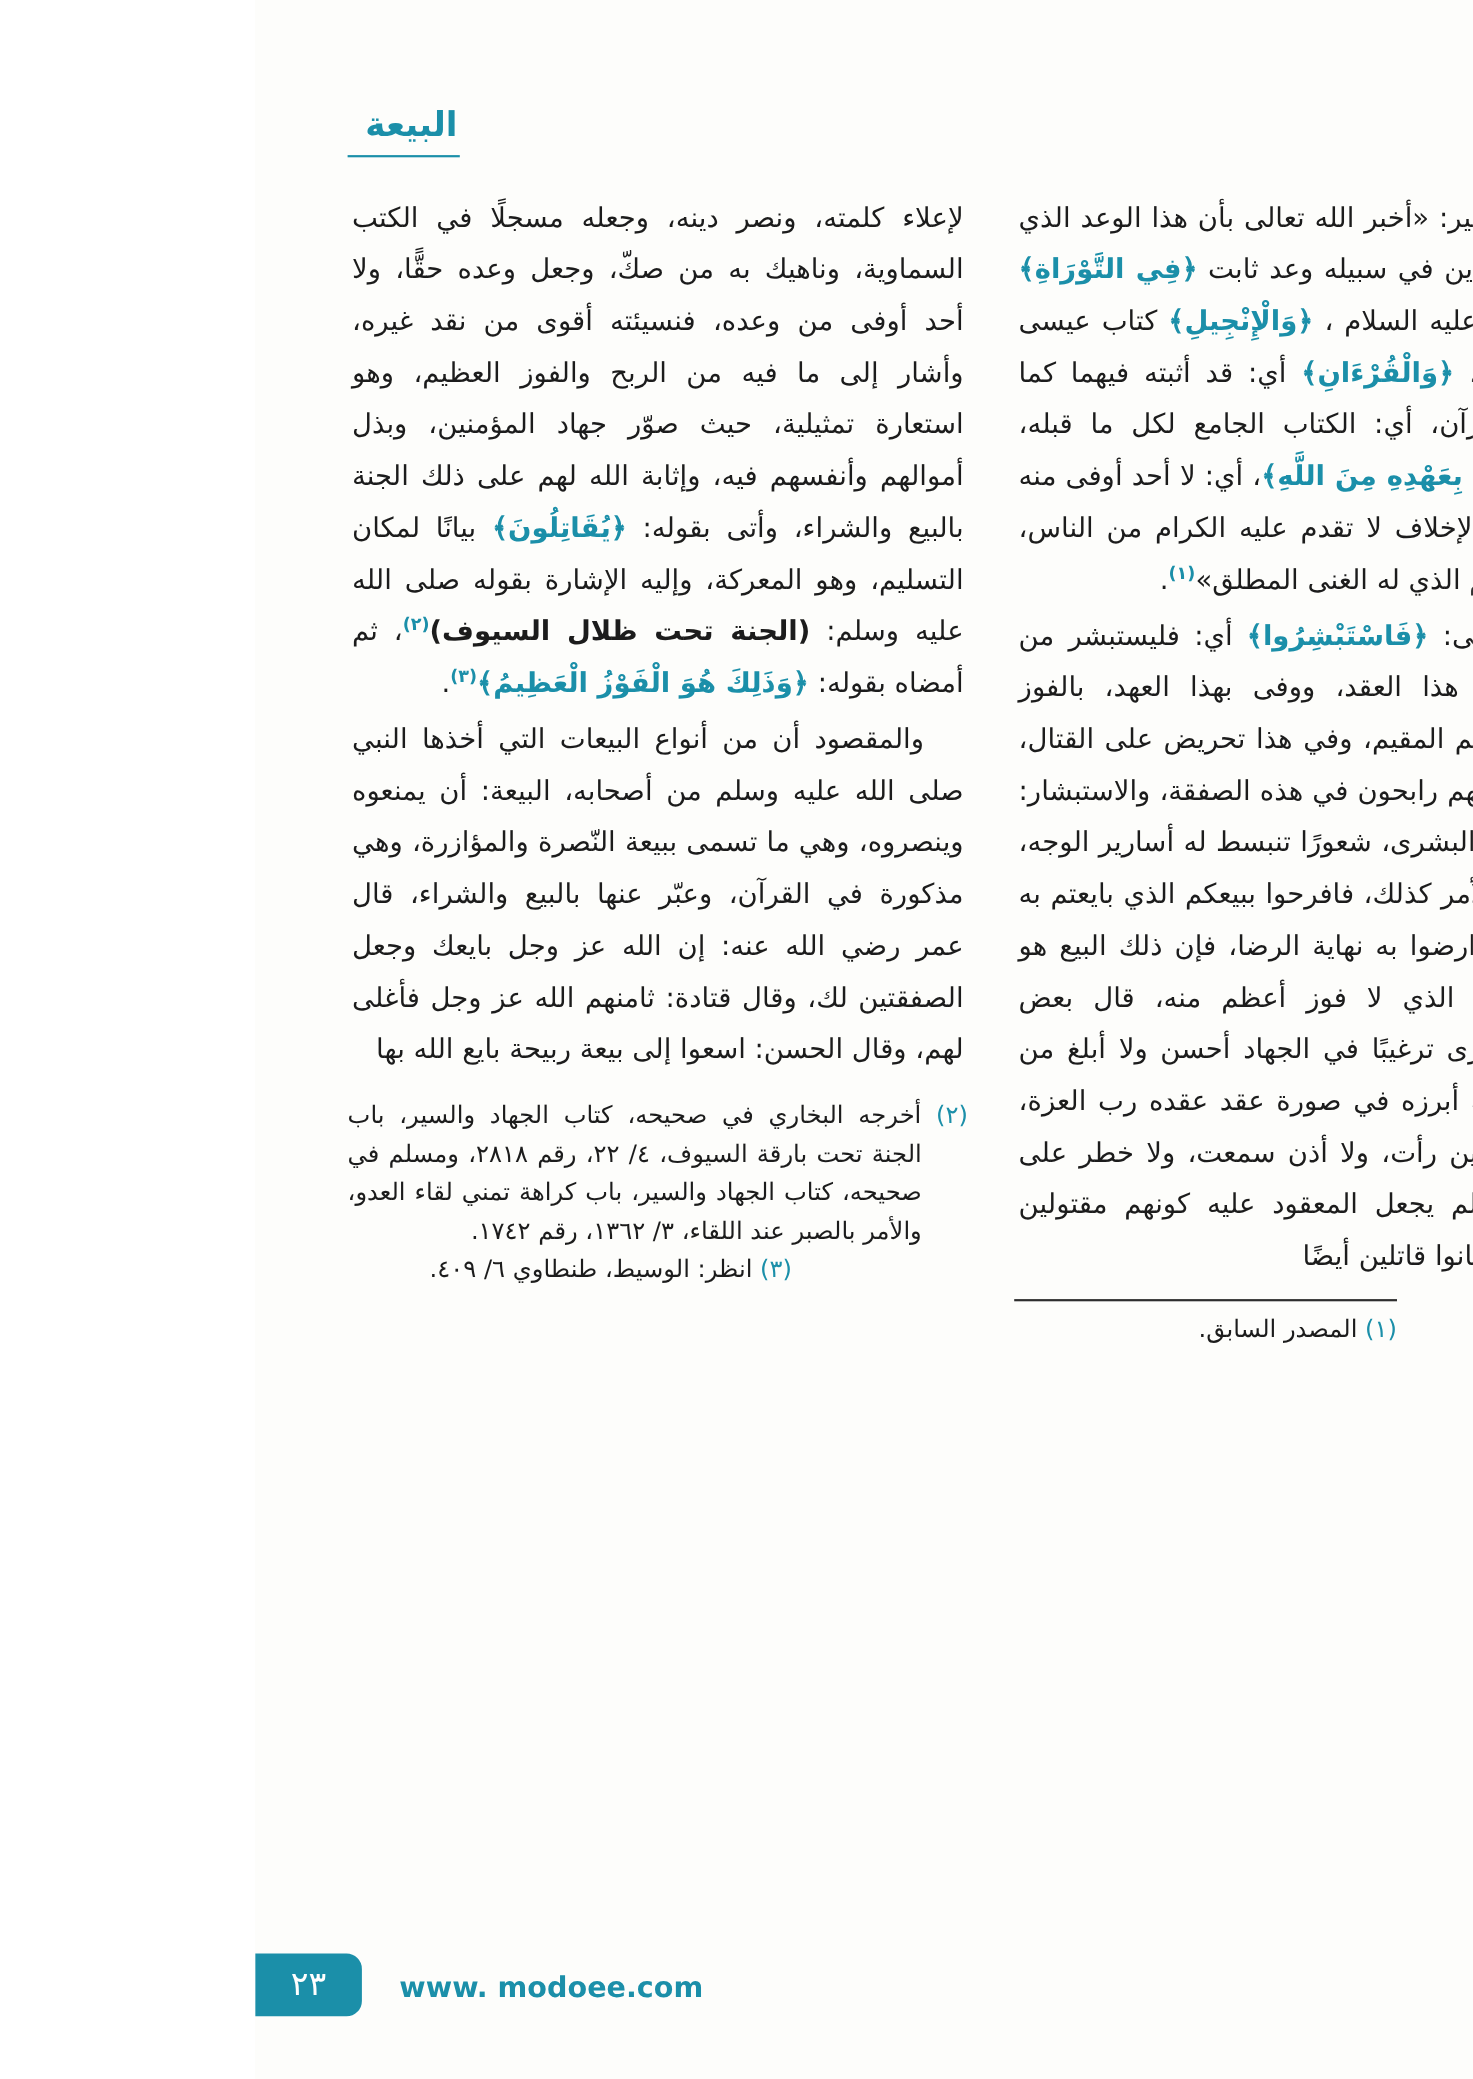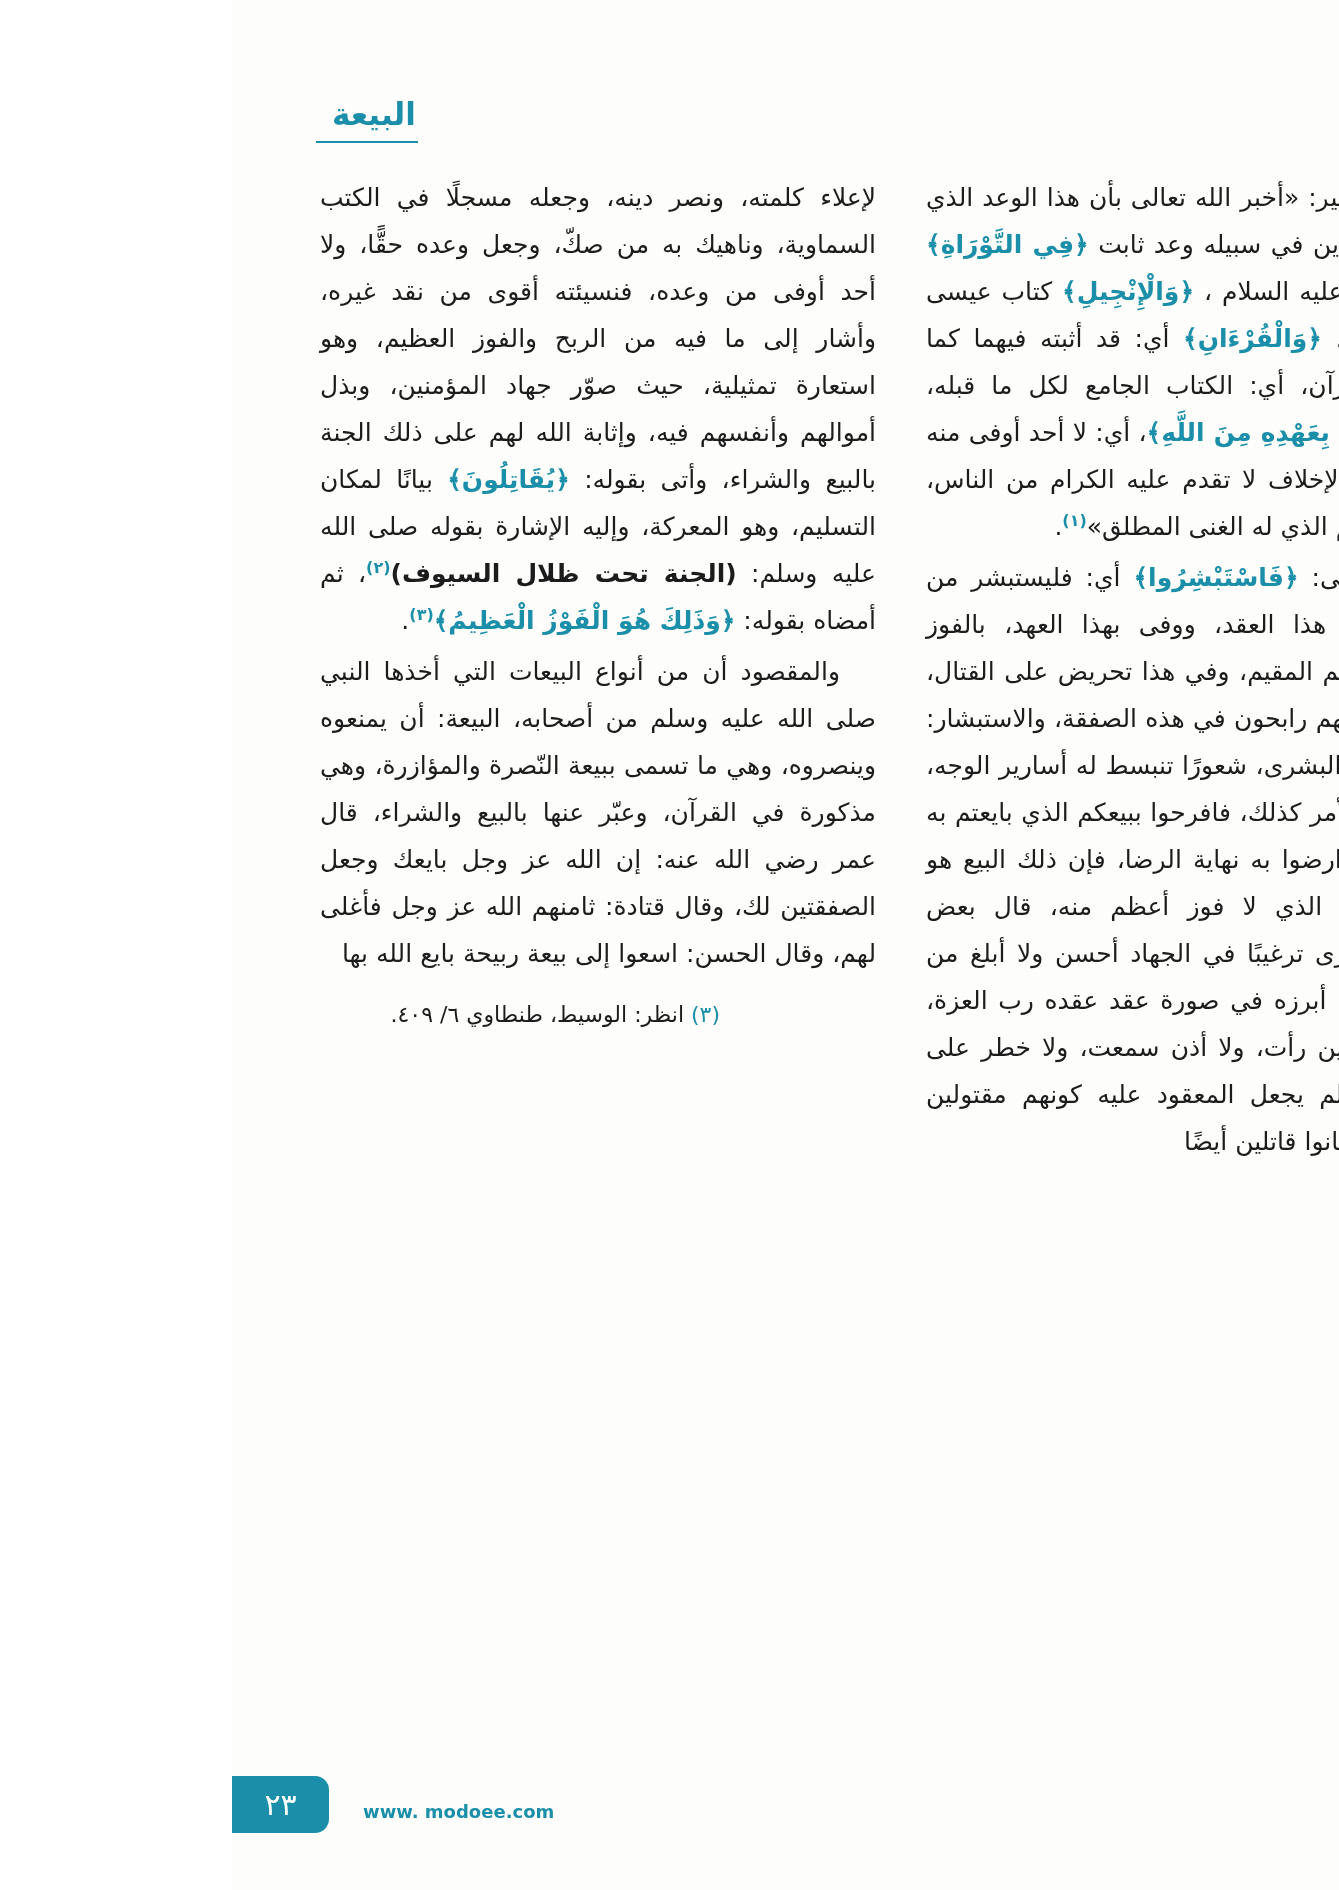--- a/index.html
+++ b/index.html
@@ -68,48 +68,55 @@
   .page-number-badge{
     position:absolute;left:0;bottom:57px;
     width:97px;height:57px;
     background:var(--accent);
     border-radius:0 14px 14px 0;
     display:flex;align-items:center;justify-content:center;
   }
   .page-number{color:#ffffff;font-size:30px;font-weight:normal;}
   .website{
     position:absolute;left:131px;bottom:68px;
-    color:var(--accent);font-size:18px;font-weight:bold;
+    color:var(--accent);font-size:26px;font-weight:bold;
     direction:ltr;
   }
 </style>
 </head>
 <body>
 
 <div class="page">
 
   <header class="running-header">
     <span class="chapter-title">البيعة</span>
   </header>
 
   <main class="columns">
 
     <section class="col">
       <div class="body-text">
           <p class="para indent"><span class="seg-normal">قال ابن كثير: «أخبر الله تعالى بأن هذا الوعد الذي وعده للمجاهدين في سبيله وعد ثابت </span><span class="seg-quran">﴿فِي التَّوْرَاةِ﴾</span><span class="seg-normal"> كتاب موسى عليه السلام ، </span><span class="seg-quran">﴿وَالْإِنْجِيلِ﴾</span><span class="seg-normal"> كتاب عيسى عليه السلام ، </span><span class="seg-quran">﴿وَالْقُرْءَانِ﴾</span><span class="seg-normal"> أي: قد أثبته فيهما كما أثبته في القرآن، أي: الكتاب الجامع لكل ما قبله، </span><span class="seg-quran">﴿وَمَنْ أَوْفَى بِعَهْدِهِ مِنَ اللَّهِ﴾</span><span class="seg-normal">، أي: لا أحد أوفى منه سبحانه؛ لأن الإخلاف لا تقدم عليه الكرام من الناس، فكيف بخالقهم الذي له الغنى المطلق»</span><span class="seg-ref">(١)</span><span class="seg-normal">.</span></p>
           <p class="para indent"><span class="seg-normal">وقوله تعالى: </span><span class="seg-quran">﴿فَاسْتَبْشِرُوا﴾</span><span class="seg-normal"> أي: فليستبشر من قام بمقتضى هذا العقد، ووفى بهذا العهد، بالفوز العظيم، والنعيم المقيم، وفي هذا تحريض على القتال، وإعلام لهم بأنهم رابحون في هذه الصفقة، والاستبشار: الشعور بفرح البشرى، شعورًا تنبسط له أسارير الوجه، أي: إذا كان الأمر كذلك، فافرحوا ببيعكم الذي بايعتم به غاية الفرح، وارضوا به نهاية الرضا، فإن ذلك البيع هو الفوز العظيم الذي لا فوز أعظم منه، قال بعض العلماء: ولا ترى ترغيبًا في الجهاد أحسن ولا أبلغ من هذه الآية؛ لأنه أبرزه في صورة عقد عقده رب العزة، وثمنه ما لا عين رأت، ولا أذن سمعت، ولا خطر على قلب بشر، ولم يجعل المعقود عليه كونهم مقتولين فقط، بل إذا كانوا قاتلين أيضًا</span></p>
         </div>
+      <div class="fn-right">
+        <div class="fn-rule"></div>
+        <div class="fn-list">
+            <p class="footnote"><span class="seg-fnmark">(١) </span><span class="seg-normal">المصدر السابق.</span></p>
+          </div>
+      </div>
     </section>
 
     <section class="col">
       <div class="body-text">
           <p class="para"><span class="seg-normal">لإعلاء كلمته، ونصر دينه، وجعله مسجلًا في الكتب السماوية، وناهيك به من صكّ، وجعل وعده حقًّا، ولا أحد أوفى من وعده، فنسيئته أقوى من نقد غيره، وأشار إلى ما فيه من الربح والفوز العظيم، وهو استعارة تمثيلية، حيث صوّر جهاد المؤمنين، وبذل أموالهم وأنفسهم فيه، وإثابة الله لهم على ذلك الجنة بالبيع والشراء، وأتى بقوله: </span><span class="seg-quran">﴿يُقَاتِلُونَ﴾</span><span class="seg-normal"> بيانًا لمكان التسليم، وهو المعركة، وإليه الإشارة بقوله صلى الله عليه وسلم: </span><span class="seg-bold">(الجنة تحت ظلال السيوف)</span><span class="seg-ref">(٢)</span><span class="seg-normal">، ثم أمضاه بقوله: </span><span class="seg-quran">﴿وَذَلِكَ هُوَ الْفَوْزُ الْعَظِيمُ﴾</span><span class="seg-ref">(٣)</span><span class="seg-normal">.</span></p>
           <p class="para indent"><span class="seg-normal">والمقصود أن من أنواع البيعات التي أخذها النبي صلى الله عليه وسلم من أصحابه، البيعة: أن يمنعوه وينصروه، وهي ما تسمى ببيعة النّصرة والمؤازرة، وهي مذكورة في القرآن، وعبّر عنها بالبيع والشراء، قال عمر رضي الله عنه: إن الله عز وجل بايعك وجعل الصفقتين لك، وقال قتادة: ثامنهم الله عز وجل فأغلى لهم، وقال الحسن: اسعوا إلى بيعة ربيحة بايع الله بها</span></p>
         </div>
       <div class="fn-left">
+          <p class="footnote"><span class="seg-fnmark">(٢) </span><span class="seg-normal">أخرجه البخاري في صحيحه، كتاب الجهاد والسير، باب الجنة تحت بارقة السيوف، ٤/ ٢٢، رقم ٢٨١٨، ومسلم في صحيحه، كتاب الجهاد والسير، باب كراهة تمني لقاء العدو، والأمر بالصبر عند اللقاء، ٣/ ١٣٦٢، رقم ١٧٤٢.</span></p>
           <p class="footnote"><span class="seg-fnmark">(٣) </span><span class="seg-normal">انظر: الوسيط، طنطاوي ٦/ ٤٠٩.</span></p>
         </div>
     </section>
 
   </main>
 
   <footer>
     <div class="page-number-badge">
       <span class="page-number">٢٣</span>
     </div>

